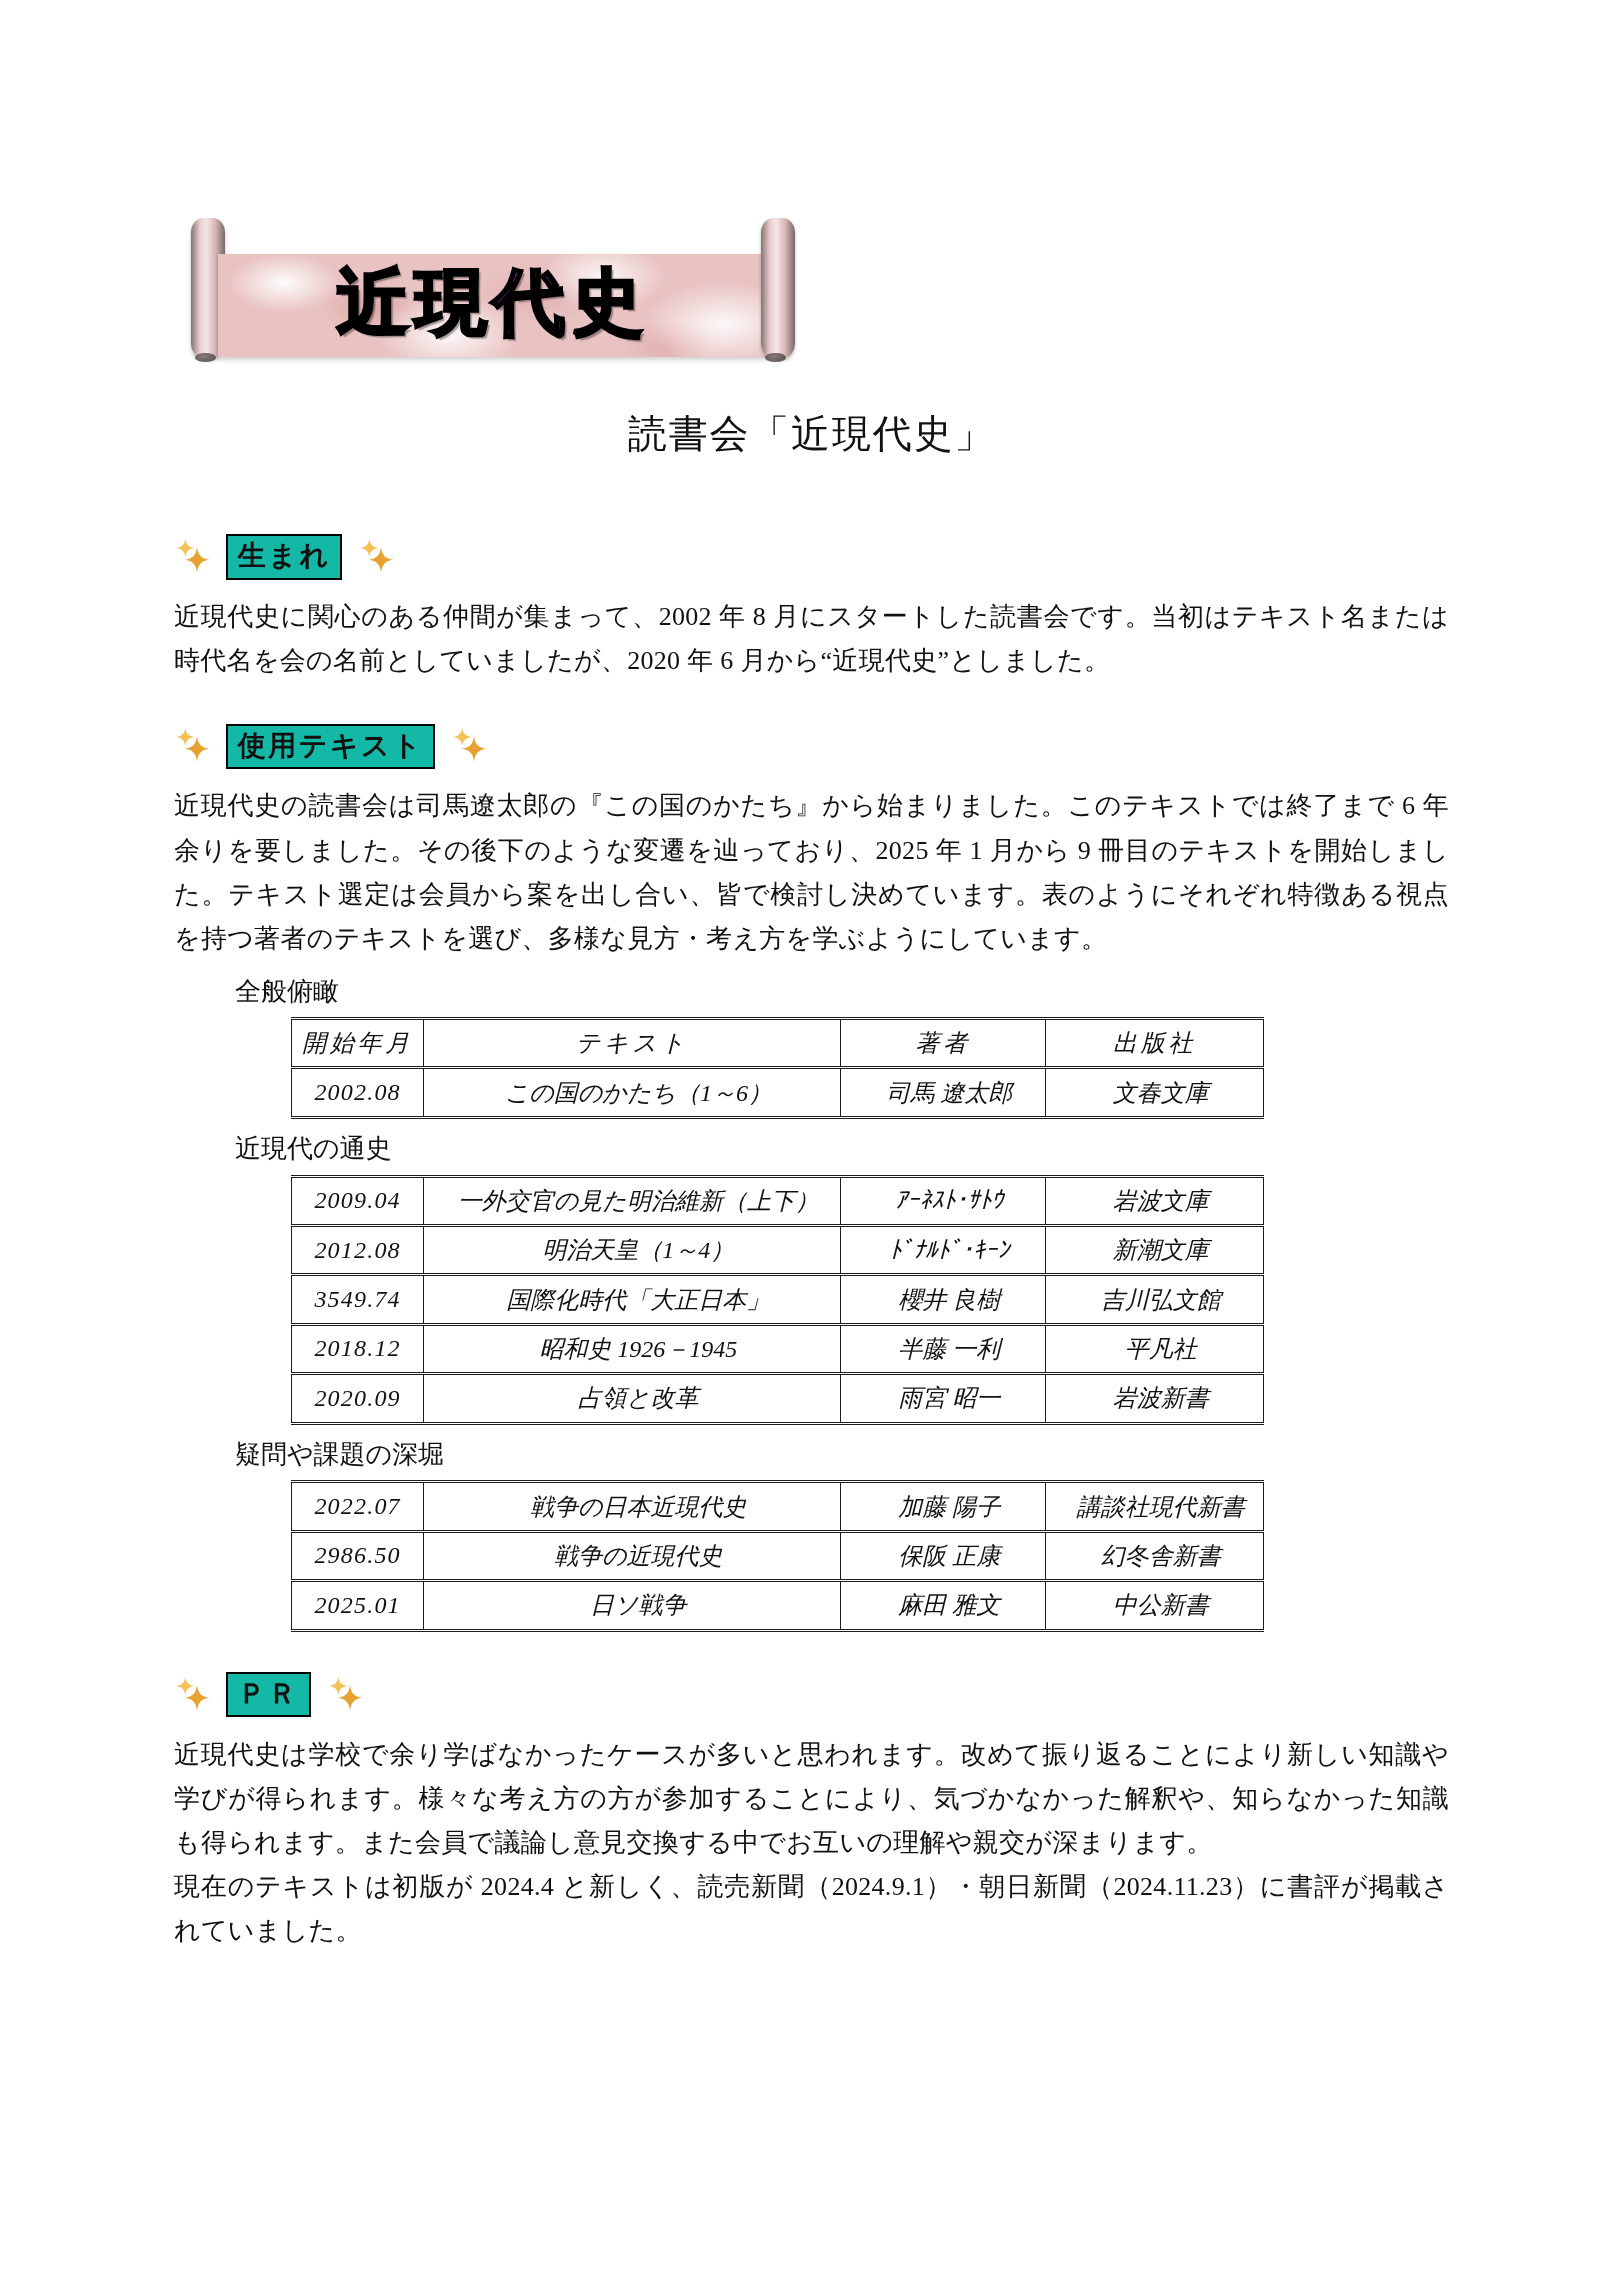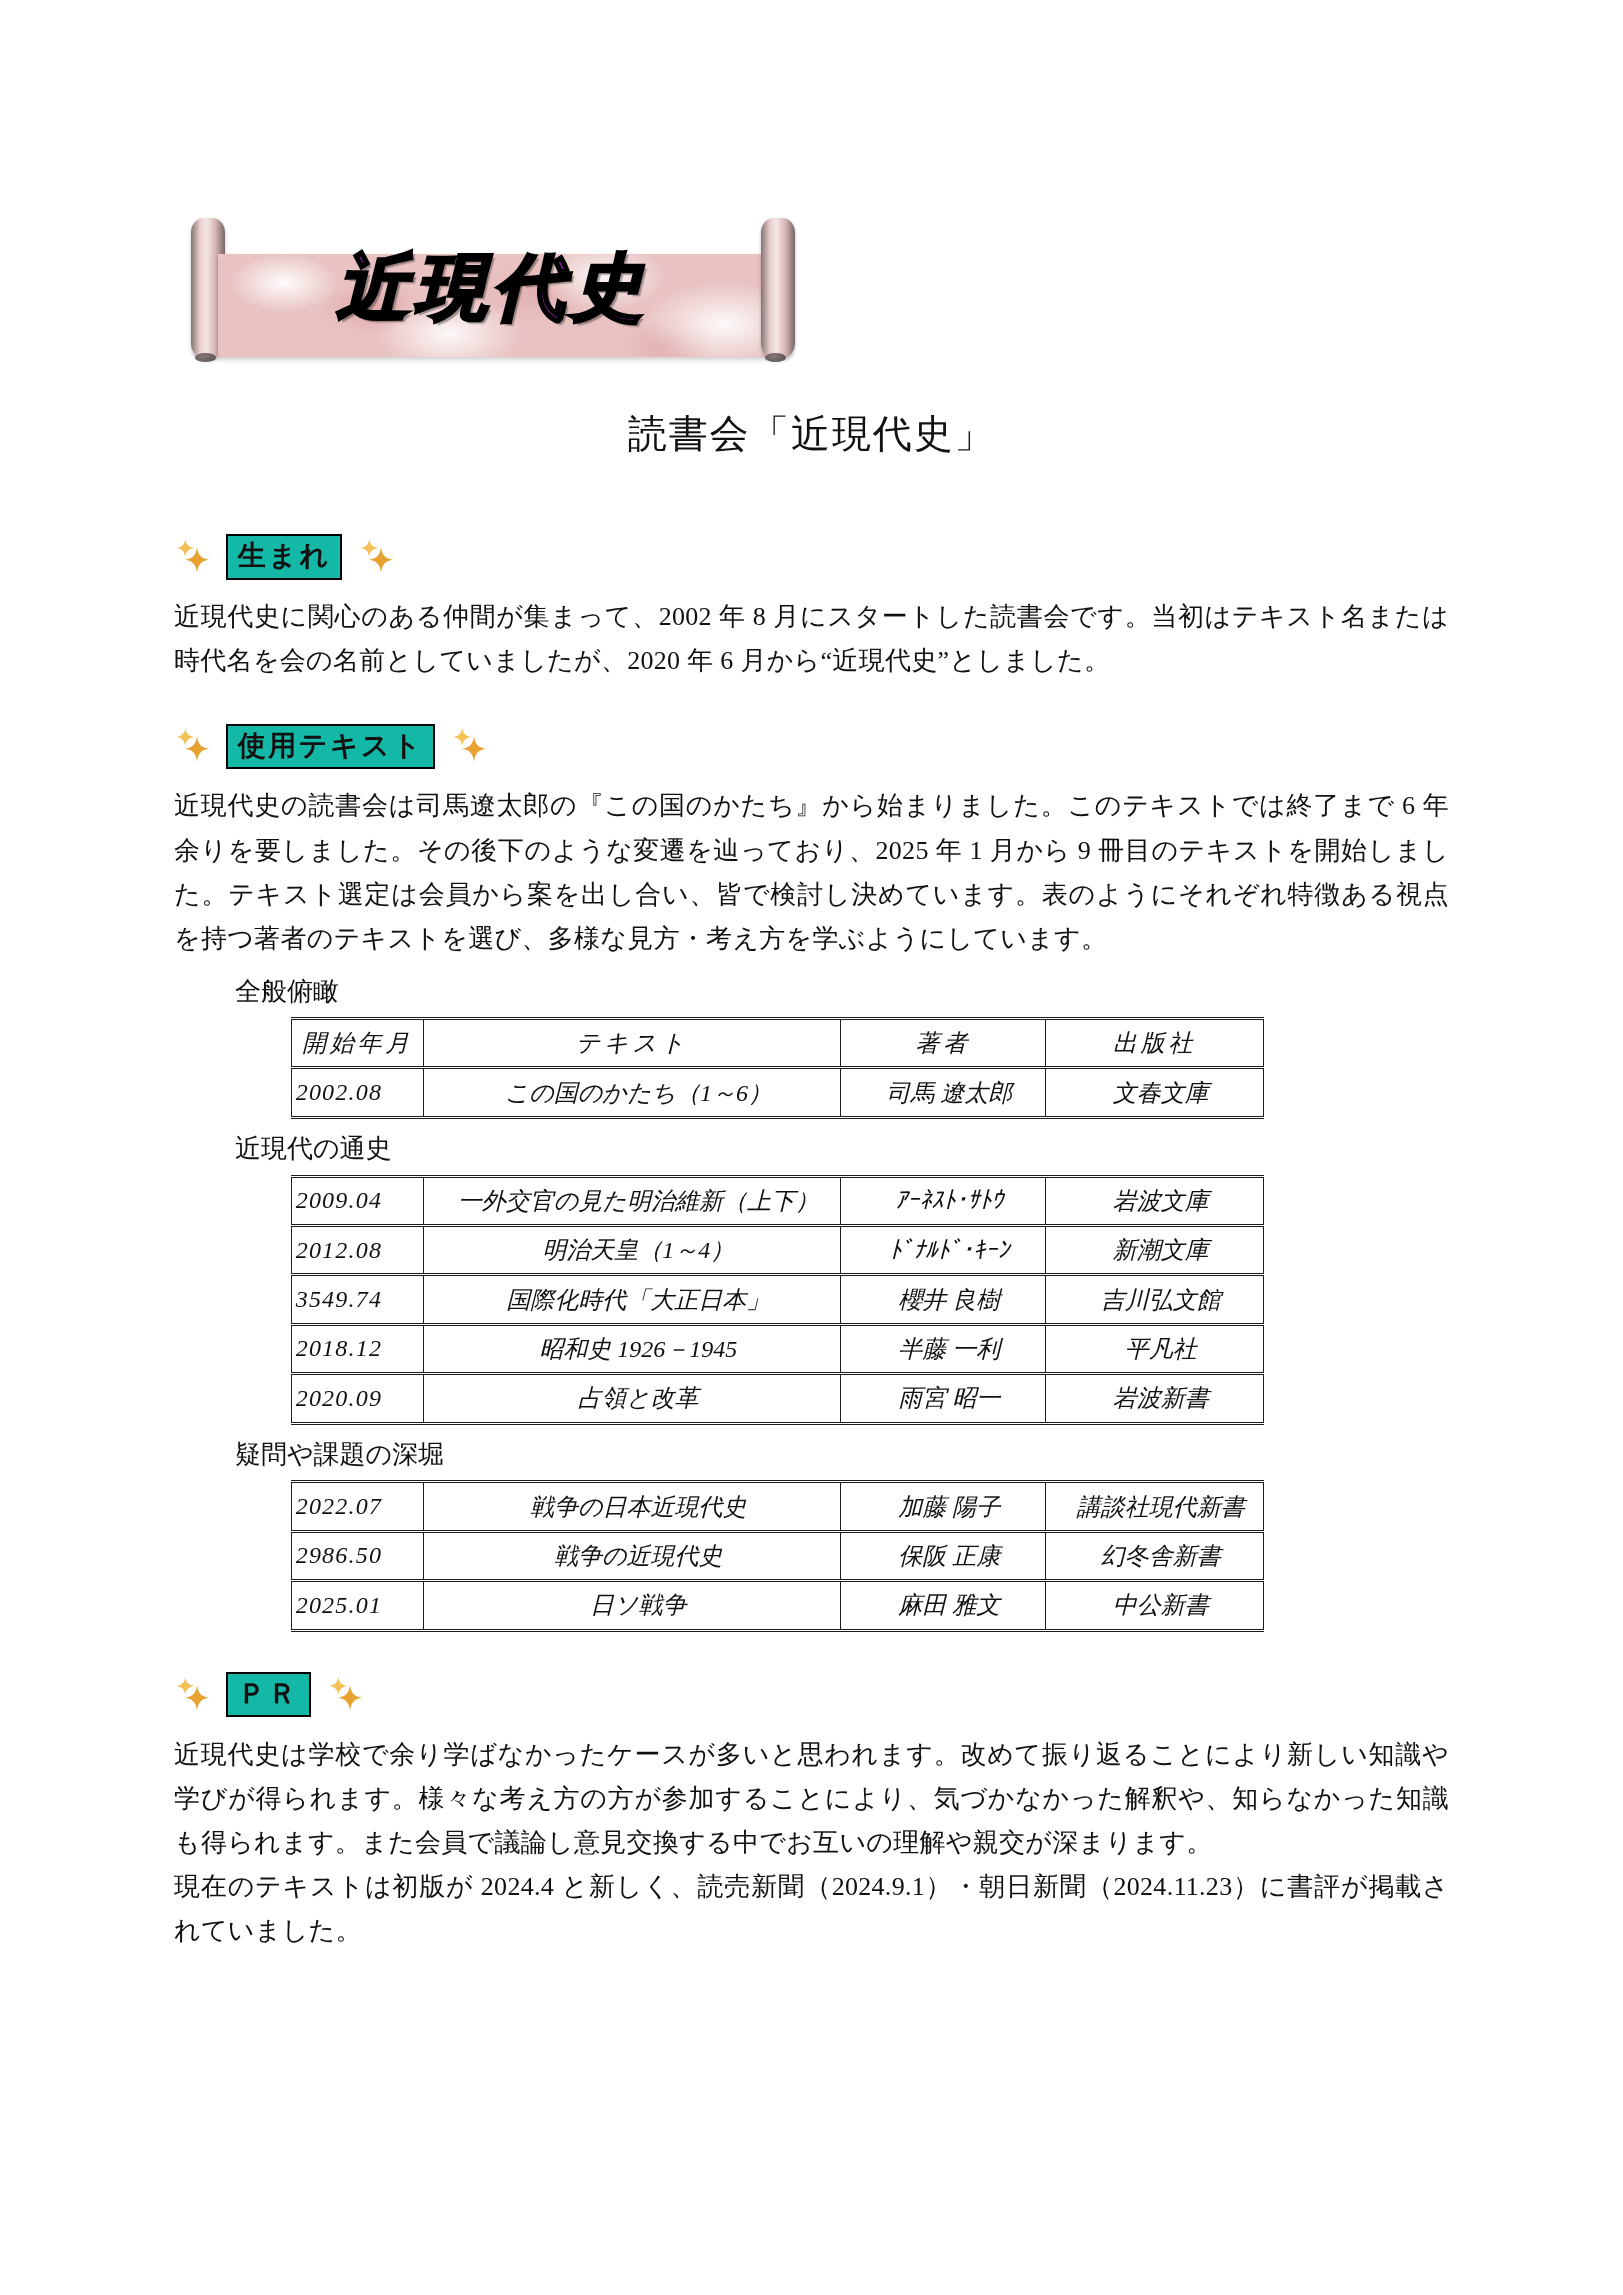--- a/index.html
+++ b/index.html
@@ -59,23 +59,22 @@
     background-image:
       radial-gradient(ellipse 80px 43px at 12% 28%, rgba(255,255,255,.95), rgba(255,255,255,0) 70%),
       radial-gradient(ellipse 104px 55px at 42% 78%, rgba(255,255,255,.9), rgba(255,255,255,0) 70%),
       radial-gradient(ellipse 92px 49px at 70% 22%, rgba(255,255,255,.85), rgba(255,255,255,0) 70%),
       radial-gradient(ellipse 117px 61px at 92% 68%, rgba(255,255,255,.9), rgba(255,255,255,0) 70%),
       radial-gradient(ellipse 74px 37px at 28% 52%, rgba(219,160,160,.75), rgba(219,160,160,0) 70%),
       radial-gradient(ellipse 86px 43px at 58% 38%, rgba(223,170,170,.7), rgba(223,170,170,0) 70%),
       radial-gradient(ellipse 67px 37px at 82% 88%, rgba(219,160,160,.6), rgba(219,160,160,0) 70%);
     box-shadow:1.2px 3.1px 5.5px rgba(0,0,0,.22);
     display:flex;
-    align-items:flex-start;
+    align-items:center;
     justify-content:center;
-    font-style:italic;
   }
   .banner-text{
     font-size:72px;
     font-weight:900;
     letter-spacing:6.1px;
     color:#b62fe3;
     -webkit-text-stroke:3.1px #000;
     text-shadow:3.1px 3.1px 1.2px rgba(0,0,0,.35);
     line-height:1;
     transform:translateY(-2.5px);
@@ -146,21 +145,21 @@
     border-bottom:3.7px double #1c1c1c;
     height:44px;
     padding:1.2px 3.7px;
     font-weight:400;
     vertical-align:middle;
     overflow:hidden;
     white-space:nowrap;
     font-style:italic;
   }
   .doc-table th{text-align:center;letter-spacing:3.7px;}
-  .doc-table td.c0{letter-spacing:1.2px;}
+  .doc-table td.c0{text-align:center;letter-spacing:1.2px;}
   .doc-table td.c1,.doc-table td.c2,.doc-table td.c3{text-align:center;padding-left:16px;}
 </style>
 </head>
 <body>
 
 <div class="page">
 
   <div class="banner">
     <div class="roll roll-left"></div>
     <div class="band">

